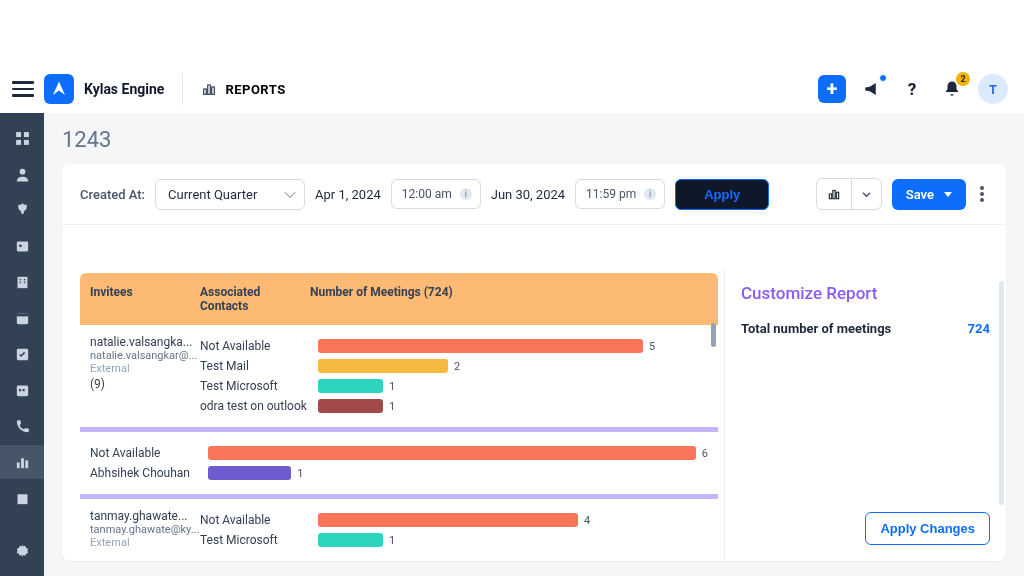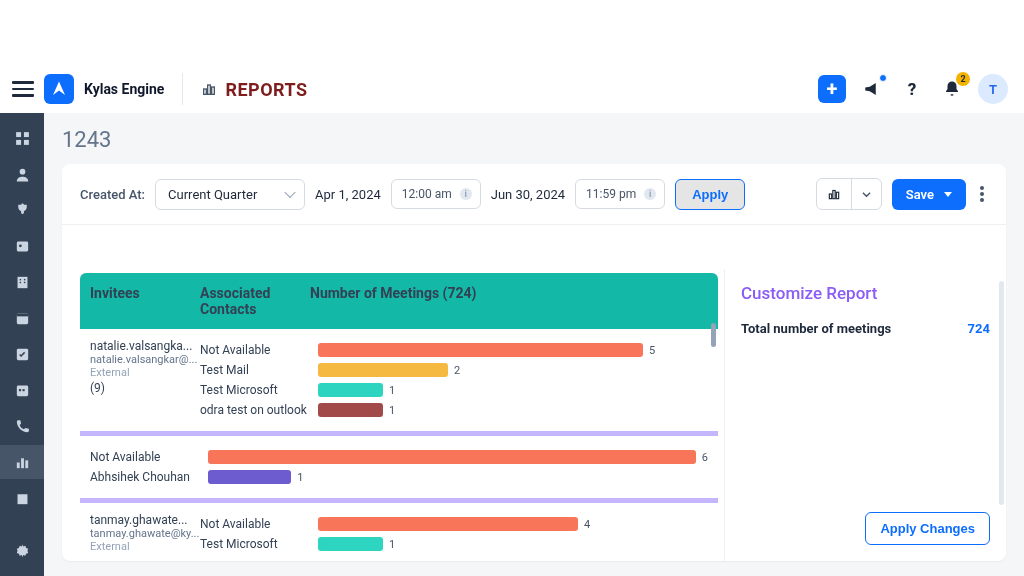--- a/index.html
+++ b/index.html
@@ -8,21 +8,21 @@
   .top-white { height: 65px; background: #fff; }
 
   
   .header { position: absolute; top: 65px; left: 0; right: 0; height: 48px; display: flex; align-items: center; padding: 0 16px 0 12px; background: #fff; }
   .hamburger { width: 22px; cursor: pointer; }
   .hamburger div { height: 2.5px; background: #1e293b; margin: 4px 0; border-radius: 1px; }
   .logo { width: 30px; height: 30px; background: #0d6efd; border-radius: 6px; margin-left: 10px; display: flex; align-items: center; justify-content: center; }
   .logo svg { width: 18px; height: 18px; }
   .brand { font-weight: 700; font-size: 14px; margin-left: 10px; color: #0f172a; }
   .vdiv { width: 1px; height: 32px; background: #e5e7eb; margin: 0 18px; }
-  .reports-lbl { display: flex; align-items: center; font-weight: 700; font-size: 18px; color: #7f1d1d; letter-spacing: .5px; }
+  .reports-lbl { display: flex; align-items: center; font-weight: 700; font-size: 13px; color: #000000; letter-spacing: .5px; }
   .reports-lbl svg { width: 16px; height: 16px; margin-right: 8px; stroke: #475569; }
   .hspacer { flex: 1; }
   .hicon { width: 28px; height: 28px; display: flex; align-items: center; justify-content: center; margin: 0 6px; position: relative; cursor: pointer; }
   .plus-btn { background: #0d6efd; border-radius: 6px; color: #fff; font-size: 20px; font-weight: 700; line-height: 1; }
   .badge { position: absolute; top: -3px; right: -4px; background: #f5b301; color: #1e293b; font-size: 9px; font-weight: 700; border-radius: 50%; min-width: 14px; height: 14px; display: flex; align-items: center; justify-content: center; }
   .badge-dot { position: absolute; top: -1px; right: -1px; width: 8px; height: 8px; background: #0d6efd; border-radius: 50%; border:1.5px solid #fff; }
   .avatar { width: 30px; height: 30px; border-radius: 50%; background: #dbeafe; color: #2563eb; display: flex; align-items: center; justify-content: center; font-size: 13px; font-weight: 600; margin-left: 6px; }
 
   
   .sidebar { position: absolute; top: 113px; left: 0; bottom: 0; width: 44px; background: #334155; display: flex; flex-direction: column; align-items: center; padding-top: 8px; gap: 2px; }
@@ -37,36 +37,36 @@
   .panel { background: #fff; border-radius: 8px; box-shadow: 0 1px 2px rgba(0,0,0,.05); height: calc(100% - 52px); display: flex; flex-direction: column; gap: 44px; }
 
   
   .filterbar { display: flex; align-items: center; padding: 14px 18px; gap: 10px; border-bottom: 1px solid #eef1f4; }
   .lbl { font-size: 13px; color: #475569; font-weight: 500; }
   .select { border: 1px solid #d6dbe1; border-radius: 6px; padding: 7px 30px 7px 12px; font-size: 13px; position: relative; min-width: 150px; cursor: pointer; }
   .select:after { content: ""; position: absolute; right: 10px; top: 50%; width: 7px; height: 7px; border-right: 1.5px solid #94a3b8; border-bottom: 1.5px solid #94a3b8; transform: translateY(-70%) rotate(45deg); }
   .plain { font-size: 13px; color: #1e293b; }
   .timebox { border: 1px solid #d6dbe1; border-radius: 6px; padding: 7px 28px 7px 10px; font-size: 12px; color: #475569; position: relative; cursor: pointer; }
   .timebox .info { position: absolute; right: 8px; top: 50%; transform: translateY(-50%); width: 12px; height: 12px; border-radius: 50%; background: #e2e8f0; color: #94a3b8; font-size: 9px; display:flex; align-items:center; justify-content:center; font-weight:700;}
-  .apply-btn { border: 1.5px solid #0d6efd; color: #0d6efd; background: #e5e5e5; border-radius: 6px; padding: 7px 16px; font-size: 13px; font-weight: 600; cursor: pointer; }
+  .apply-btn { border: 1.5px solid #0d6efd; color: #0d6efd; background: #0f172a; border-radius: 6px; padding: 7px 28px; font-size: 13px; font-weight: 600; cursor: pointer; }
   .flex-spacer { flex: 1; }
   .chart-split { display: flex; border: 1px solid #d6dbe1; border-radius: 6px; overflow: hidden; cursor: pointer; }
   .chart-split > div { padding: 8px 10px; display: flex; align-items: center; }
   .chart-split > div:first-child { border-right: 1px solid #d6dbe1; }
   .save-btn { background: #0d6efd; color: #fff; border-radius: 6px; padding: 8px 14px; font-size: 13px; font-weight: 600; display: flex; align-items: center; gap: 10px; cursor: pointer; }
   .save-btn:after { content: ""; border-left: 4px solid transparent; border-right: 4px solid transparent; border-top: 5px solid #fff; }
   .kebab { display:flex; flex-direction:column; gap:2px; padding:6px 4px; cursor:pointer;}
   .kebab span{width:4px;height:4px;background:#475569;border-radius:50%;}
 
   
   .body { flex:1; display: flex; overflow: hidden; }
   .report-area { flex: 1; padding: 4px 6px 4px 18px; overflow: hidden; position: relative; }
   .tablewrap { height: 100%; overflow: hidden; position: relative; }
 
-  .thead { display: flex; background: #14b8a6; padding: 12px 10px; font-size: 14px; font-weight: 700; color: #334155; border-top-left-radius: 6px; border-top-right-radius: 6px; }
+  .thead { display: flex; background: #fdba74; padding: 12px 10px; font-size: 12px; font-weight: 700; color: #334155; border-top-left-radius: 6px; border-top-right-radius: 6px; }
   .col-inv { width: 110px; flex-shrink:0; }
   .col-assoc { width: 110px; flex-shrink:0; }
   .col-meet { flex: 1; }
 
   .row { display: flex; border-bottom: 5px solid #c4b5fd; padding: 10px; font-size: 12px; }
   .invitee-cell { width: 110px; flex-shrink:0; color:#334155; }
   .invitee-cell .n1 { font-size: 12px; color:#334155; white-space:nowrap; overflow:hidden; text-overflow:ellipsis; }
   .invitee-cell .n2 { font-size: 11px; color:#64748b; white-space:nowrap; overflow:hidden; text-overflow:ellipsis; }
   .invitee-cell .n3 { font-size: 11px; color:#94a3b8; }
   .invitee-cell .n4 { font-size: 12px; color:#334155; margin-top:2px; }

